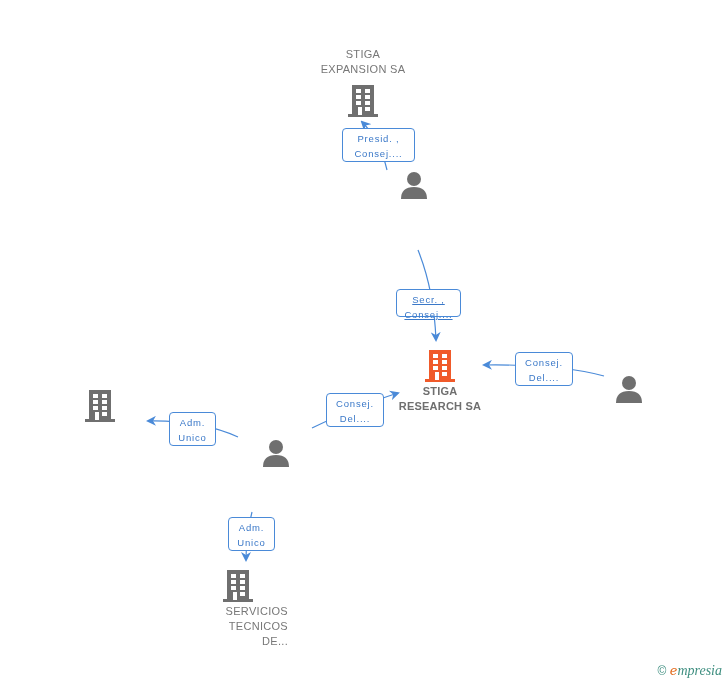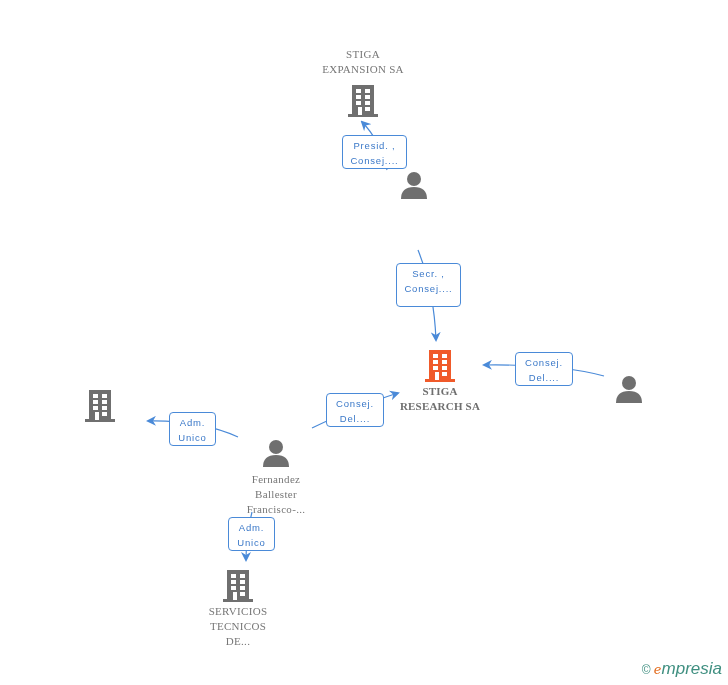--- a/index.html
+++ b/index.html
@@ -1,28 +1,28 @@
 <!DOCTYPE html>
 <html><head>
   <meta charset="utf-8">
   <style>
     html, body { margin:0; padding:0; background:#ffffff; }
     body { width:728px; height:685px; position:relative; overflow:hidden;
            font-family:"Liberation Sans", "DejaVu Sans", sans-serif; }
     #edges { position:absolute; left:0; top:0; width:728px; height:685px; }
     .node { position:absolute; text-align:center; color:#777777; font-size:11px; line-height:15px; letter-spacing:0.3px; }
-    .node .lbl { white-space:pre-line;font-family:Liberation Serif, serif; }
+    .node .lbl { white-space:pre-line; }
     .node.main .lbl { color:#6f6f6f; font-weight:bold; font-size:11px; letter-spacing:0.2px; }
     .icon { display:block; margin:0 auto; }
     .rel { position:absolute; background:#ffffff; border:1px solid #4a8ad8; border-radius:4px;
            color:#3a78c8; font-size:9.5px; line-height:15px; text-align:center; letter-spacing:0.8px;
            box-sizing:border-box; padding-top:2px; white-space:pre-line; }
     .footer { position:absolute; right:6px; bottom:6px; font-size:12px; color:#3f8f80; }
     .footer .brand { color:#e26a1b; font-style:italic; font-family:"DejaVu Serif", serif; font-size:13px; }
-    .footer .brand2 { color:#3f8f80; font-style:italic; font-family:Liberation Sans, sans-serif; font-size:17px; }
+    .footer .brand2 { color:#3f8f80; font-style:italic; font-family:Liberation Serif, serif; font-size:14px; }
   </style>
 </head>
 <body>
 
 <svg id="edges" viewBox="0 0 728 685">
   <defs>
     <marker id="arr" markerWidth="10" markerHeight="10" refX="8" refY="5" orient="auto" markerUnits="userSpaceOnUse">
       <path d="M0,0 L10,5 L0,10 L3,5 Z" fill="#4a8ad8"></path>
     </marker>
   </defs>
@@ -109,48 +109,45 @@
         <rect x="19" y="24" width="5" height="4"></rect>
     </g>
   </svg>
 </div>
 
 <div class="node" style="left:226px; top:438px; width:100px;">
   <svg class="icon" width="30" height="30" viewBox="0 0 30 30">
     <circle cx="15" cy="9" r="7" fill="#6f6f6f"></circle>
     <path d="M2,29 Q2,17 15,17 Q28,17 28,29 Z" fill="#6f6f6f"></path>
   </svg>
-  <div class="lbl" style="margin-top:4px;">Fernandez
-Ballester
-Francisco-...</div>
 </div>
 
-<div class="node" style="left:188px; top:568px; width:100px;">
+<div class="node" style="left:188px; top:568px; width:100px;text-align:right;">
   <svg class="icon" width="34" height="36" viewBox="0 0 34 36">
     <rect x="6" y="2" width="22" height="30" fill="#6f6f6f"></rect>
     <rect x="2" y="31" width="30" height="3" fill="#6f6f6f"></rect>
     <g fill="#ffffff">
       <rect x="10" y="6" width="5" height="4"></rect>
         <rect x="19" y="6" width="5" height="4"></rect>
       <rect x="10" y="12" width="5" height="4"></rect>
         <rect x="19" y="12" width="5" height="4"></rect>
       <rect x="10" y="18" width="5" height="4"></rect>
         <rect x="19" y="18" width="5" height="4"></rect>
       <rect x="12" y="24" width="4" height="8"></rect>
         <rect x="19" y="24" width="5" height="4"></rect>
     </g>
   </svg>
   <div class="lbl">SERVICIOS
 TECNICOS
 DE...</div>
 </div>
 
-<div class="rel" style="left:342px; top:135px; width:65px; height:34px;">Presid. ,
+<div class="rel" style="left:342px; top:128px; width:73px; height:34px;">Presid. ,
 Consej....</div>
-<div class="rel" style="left:396px; top:263px; width:65px; height:44px;">Secr. ,
+<div class="rel" style="left:396px; top:289px; width:65px; height:28px;text-decoration:underline;">Secr. ,
 Consej....</div>
 <div class="rel" style="left:515px; top:352px; width:58px; height:34px;">Consej.
 Del....</div>
 <div class="rel" style="left:326px; top:393px; width:58px; height:34px;">Consej.
 Del....</div>
 <div class="rel" style="left:169px; top:412px; width:47px; height:34px;">Adm.
 Unico</div>
 <div class="rel" style="left:228px; top:517px; width:47px; height:34px;">Adm.
 Unico</div>
 

